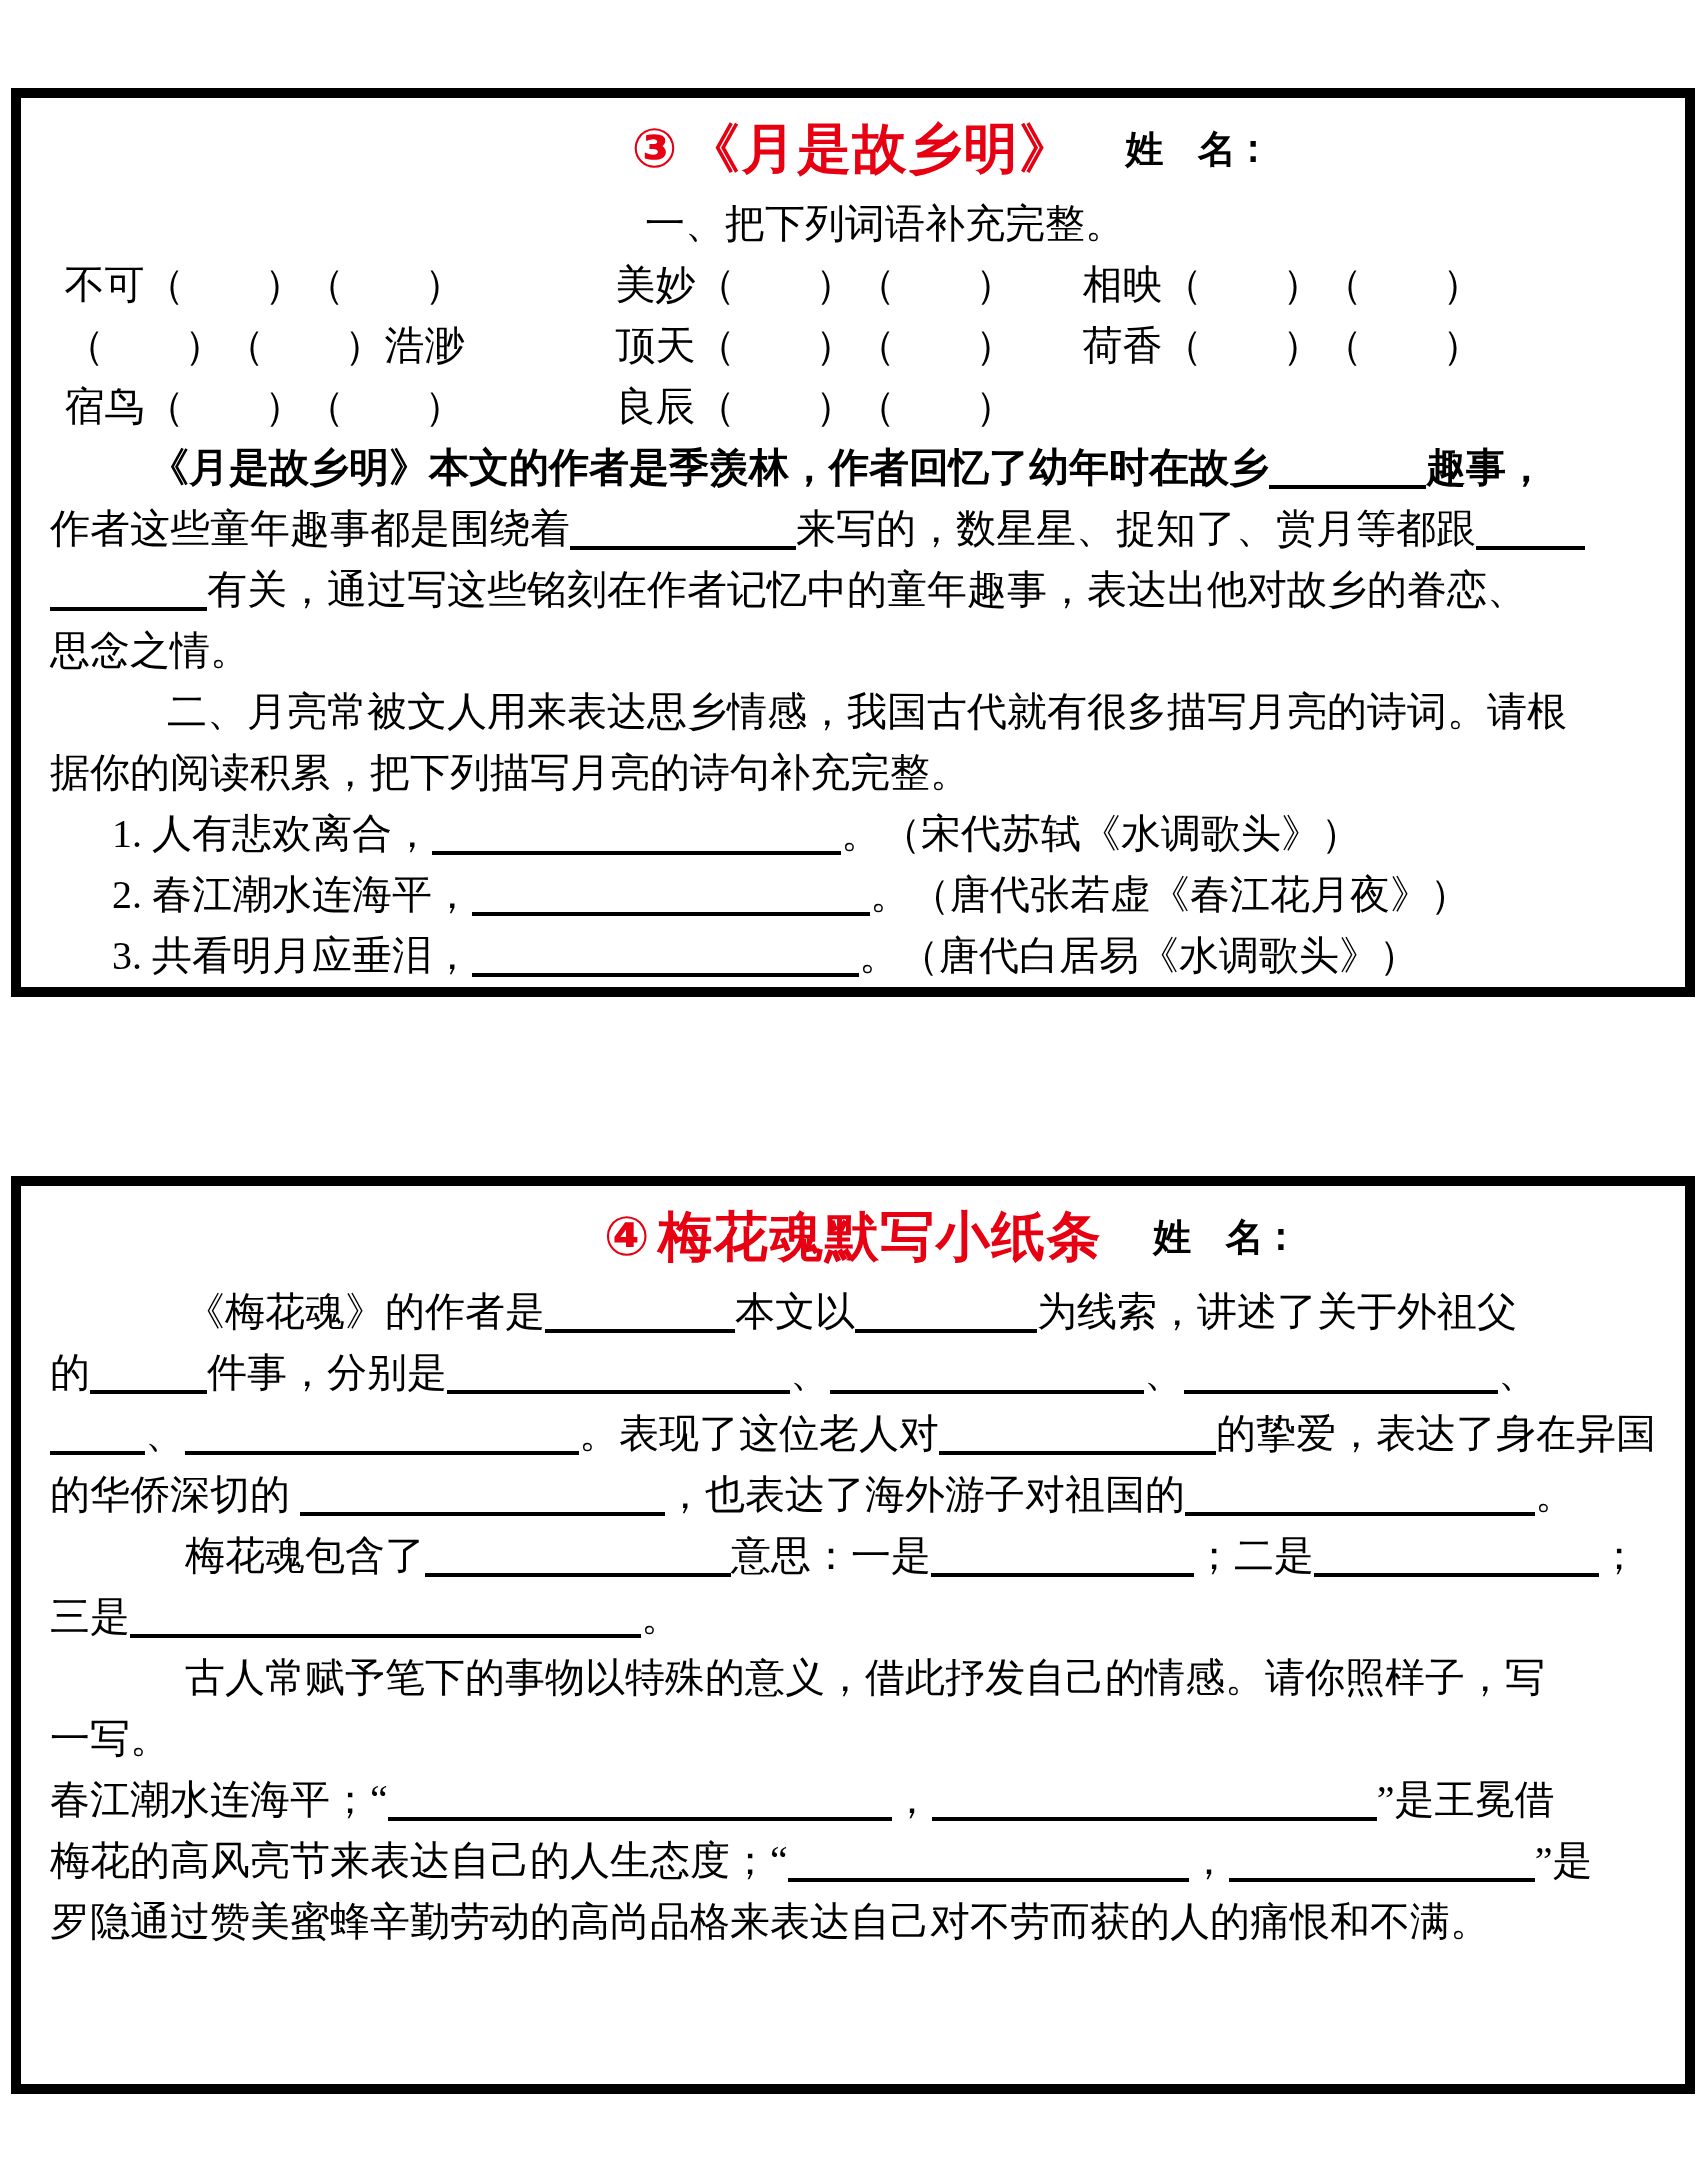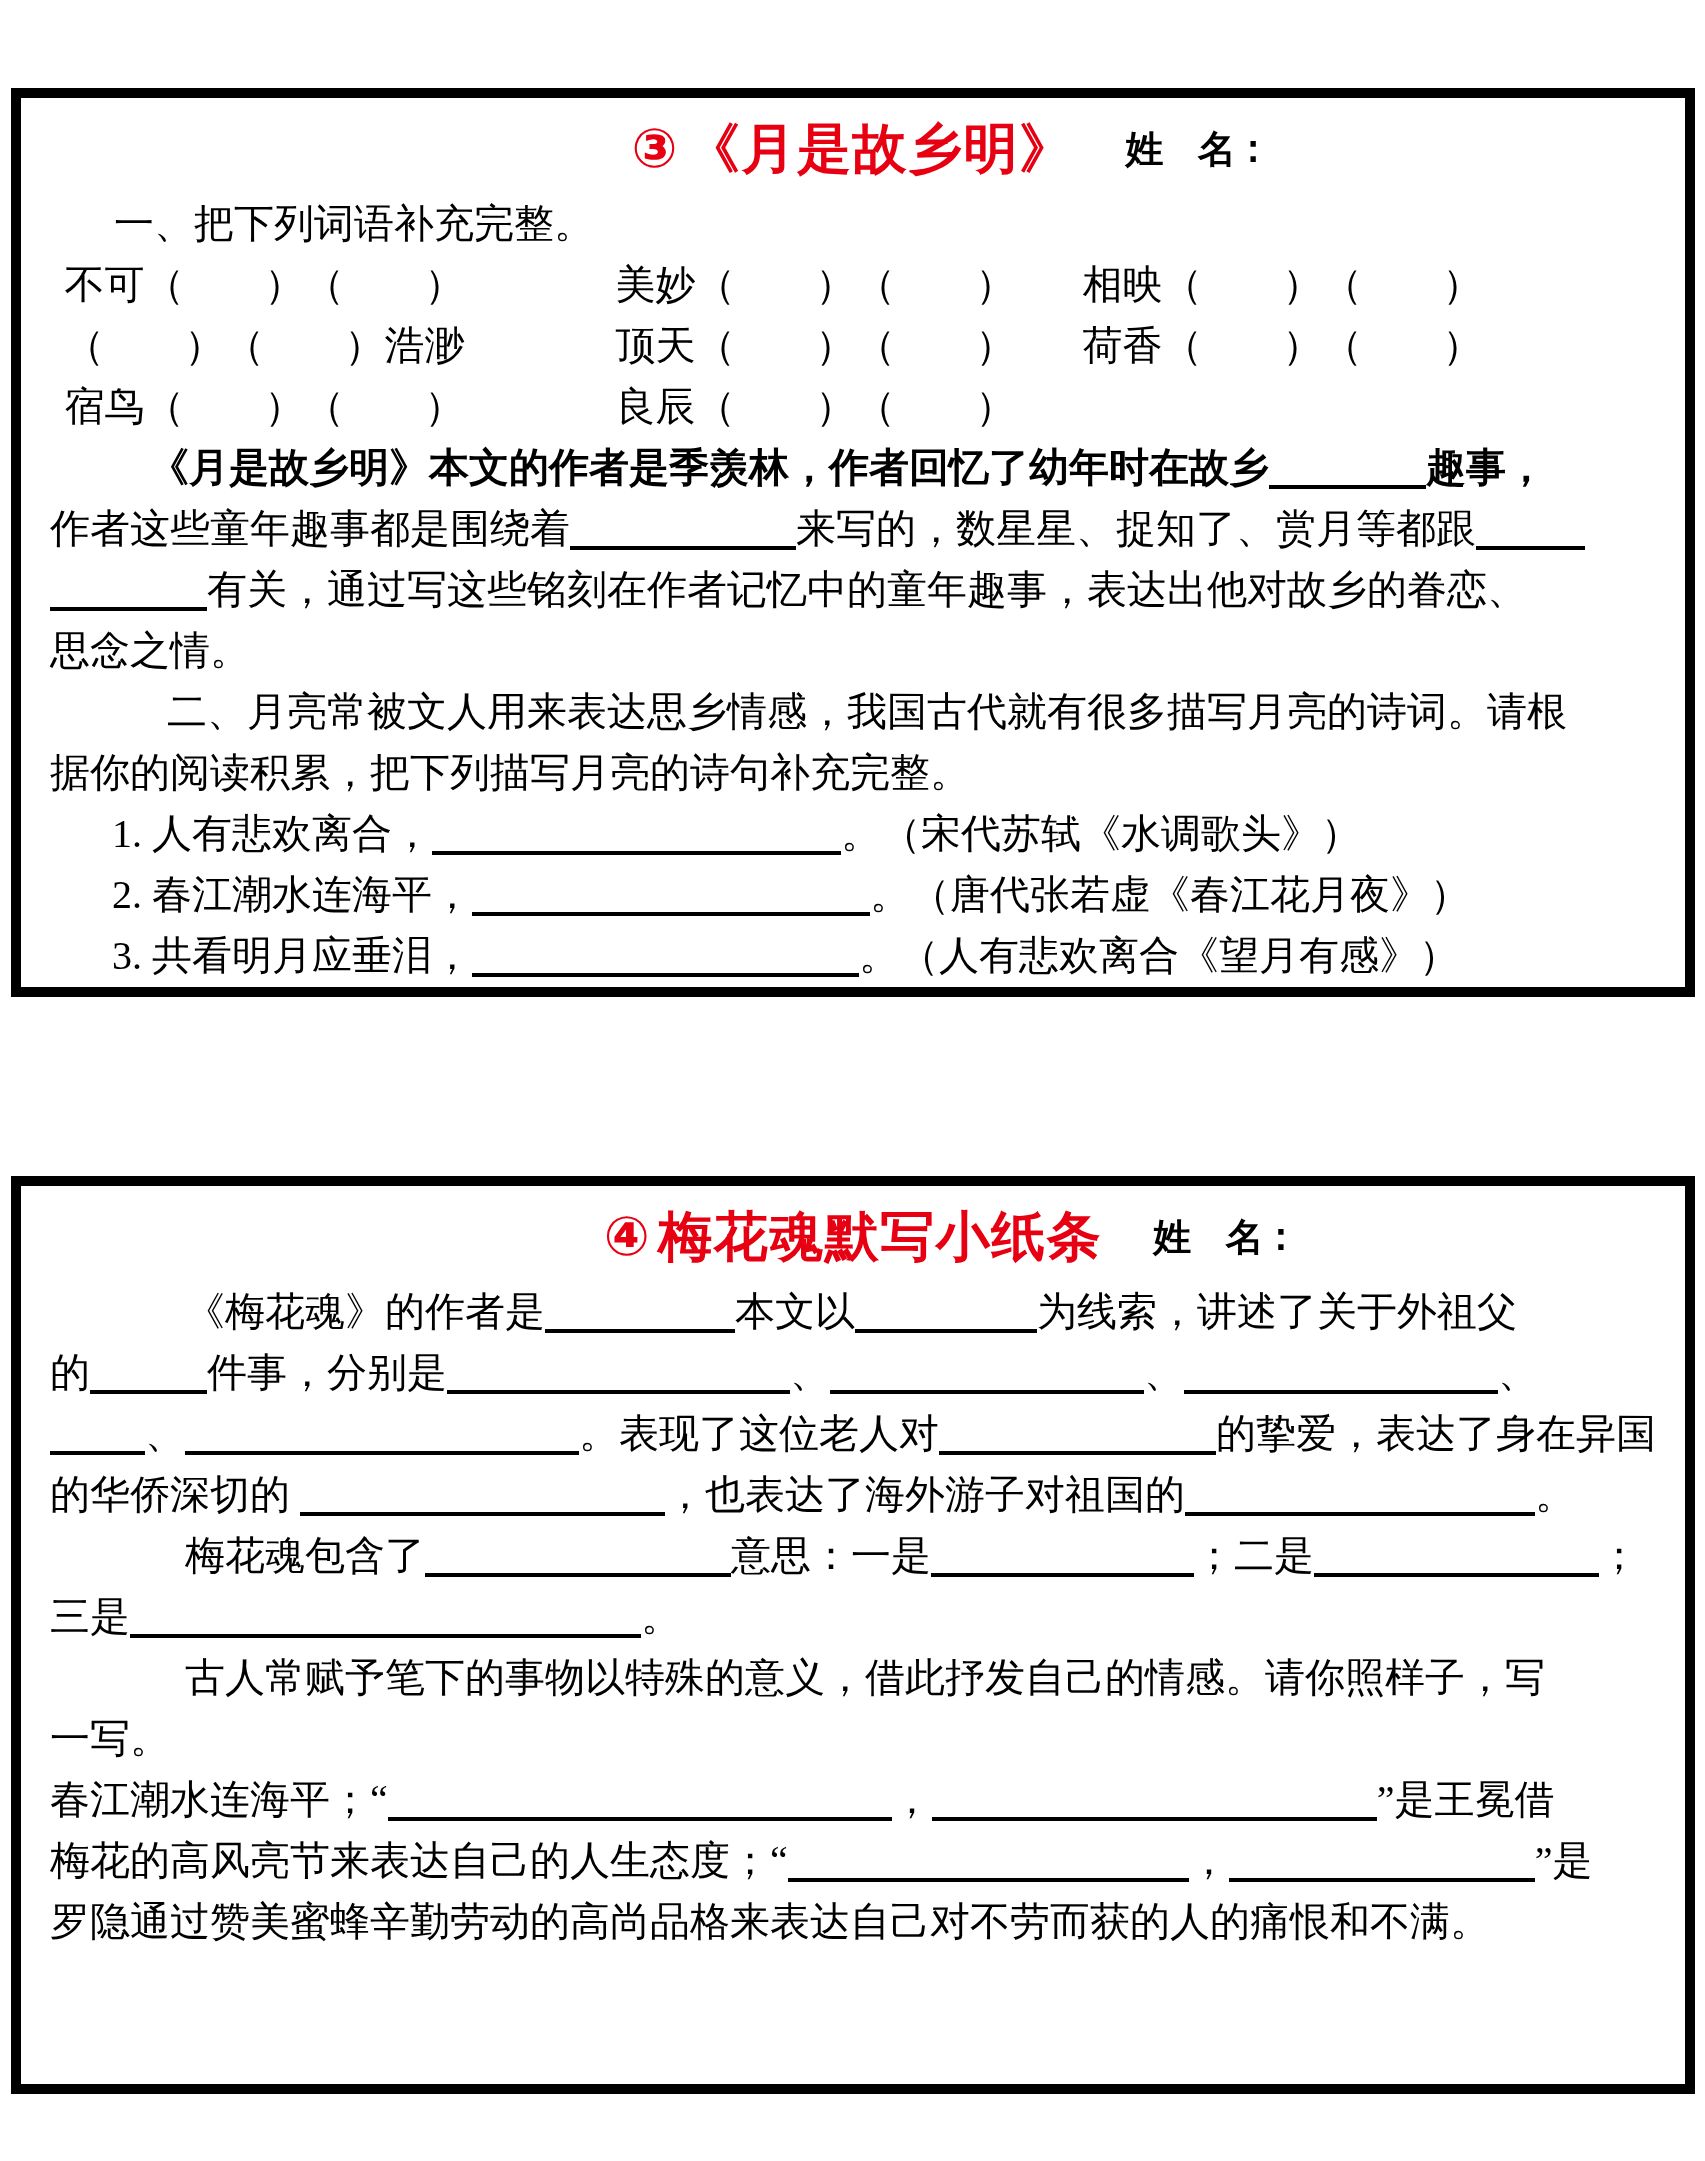--- a/index.html
+++ b/index.html
@@ -21,21 +21,21 @@
     font-family:"DejaVu Sans","Liberation Sans",sans-serif;
     font-weight:bold;font-size:54px;color:#e60012;letter-spacing:1.5px;
   }
   .badge{display:inline-block;margin-right:7.3px;}
   .name-cell{grid-column:3;padding-left:51px;}
   .name-label{
     font-family:Liberation Mono, monospace;
     font-weight:bold;font-size:38px;color:#000;letter-spacing:5.8px;white-space:pre;
   }
   .line{height:61px;line-height:61px;font-size:40px;white-space:pre;}
-  .heading{padding-left:64px;}
+  .heading{padding-left:64px;text-align:center;}
   .ind-a{padding-left:99px;font-weight:bold;}
   .ind-b{padding-left:117px;}
   .ind-c{padding-left:62px;}
   .ind-d{padding-left:135px;}
   .blank{
     display:inline-block;height:29px;border-bottom:4.4px solid #000;
     vertical-align:-7.3px;
   }
   .word-row{
     display:grid;grid-template-columns:551px 467px auto;
@@ -79,21 +79,21 @@
         <div class="line"><span class="blank" style="width: 157px;"></span><span>有关，通过写这些铭刻在作者记忆中的童年趣事，表达出他对故乡的眷恋、</span></div>
         <div class="line"><span>思念之情。</span></div>
       </div>
     <div>
         <div class="line ind-b"><span>二、月亮常被文人用来表达思乡情感，我国古代就有很多描写月亮的诗词。请根</span></div>
         <div class="line"><span>据你的阅读积累，把下列描写月亮的诗句补充完整。</span></div>
       </div>
     <div>
         <div class="line ind-c"><span>1. 人有悲欢离合，</span><span class="blank" style="width: 409px;"></span><span>。（宋代苏轼《水调歌头》）</span></div>
         <div class="line ind-c"><span>2. 春江潮水连海平，</span><span class="blank" style="width: 398px;"></span><span>。（唐代张若虚《春江花月夜》）</span></div>
-        <div class="line ind-c"><span>3. 共看明月应垂泪，</span><span class="blank" style="width: 387px;"></span><span>。（人有悲欢离合《望月有感》）</span></div>
+        <div class="line ind-c"><span>3. 共看明月应垂泪，</span><span class="blank" style="width: 387px;"></span><span>。（唐代白居易《水调歌头》）</span></div>
       </div>
   </section>
 
   <section class="box box2">
     <div class="hdr">
       <div></div>
       <h1 class="title"><span class="badge">④</span><span>梅花魂默写小纸条</span></h1>
       <div class="name-cell">
         <span class="name-label">姓 名:</span>
       </div>

